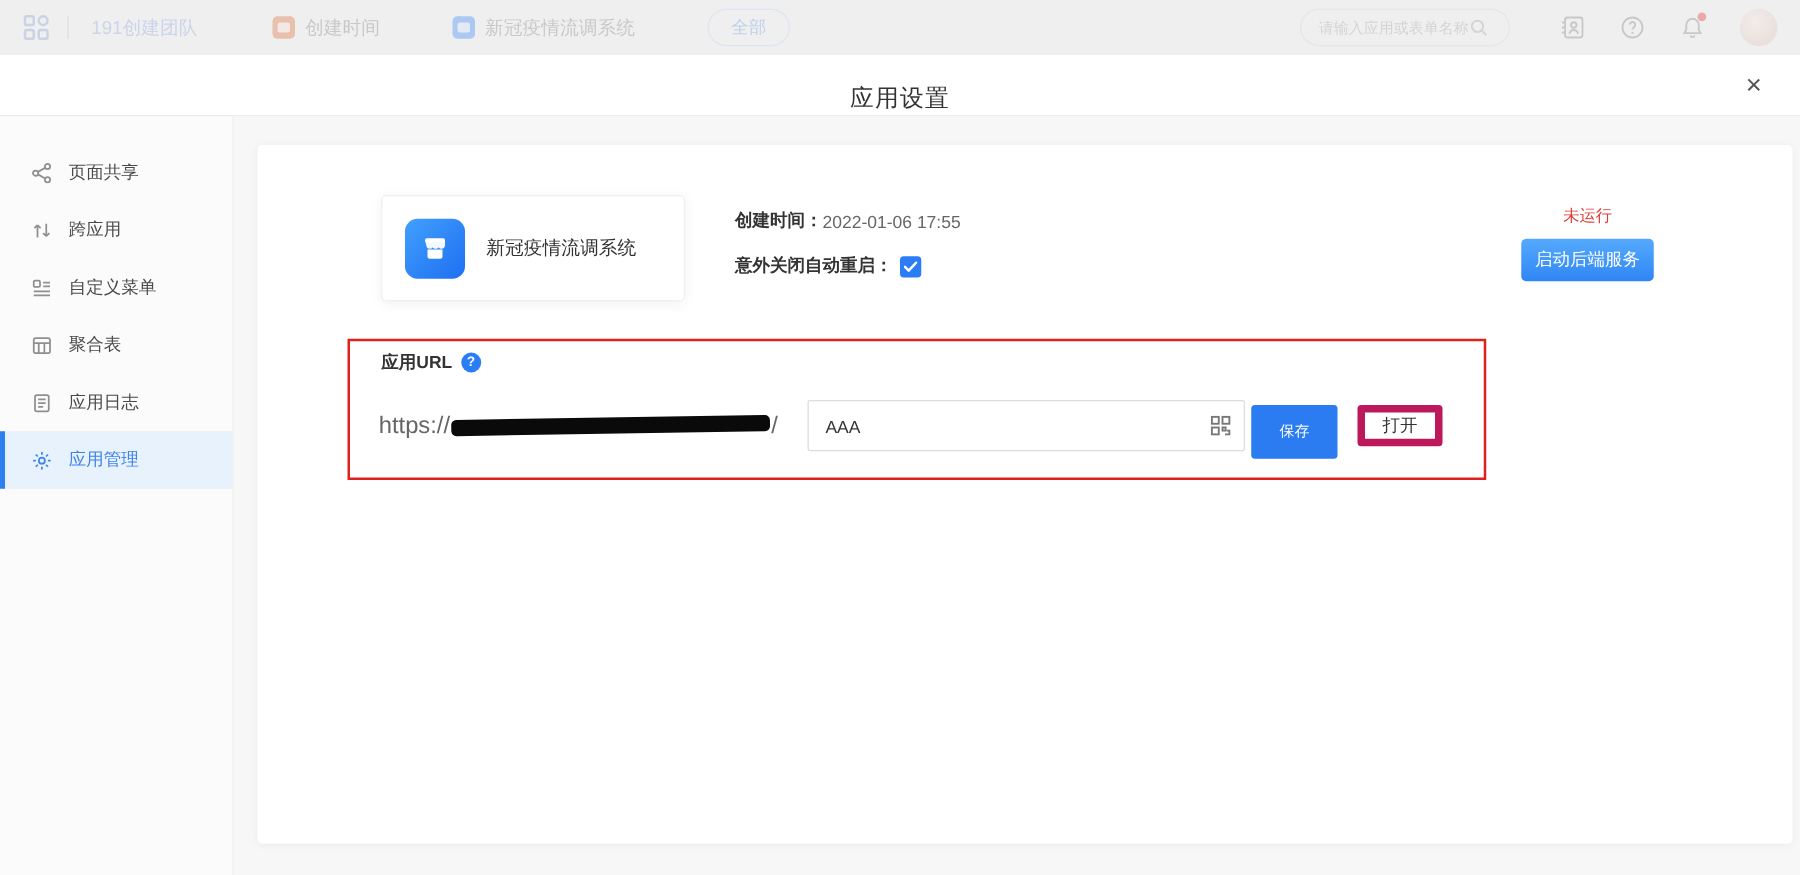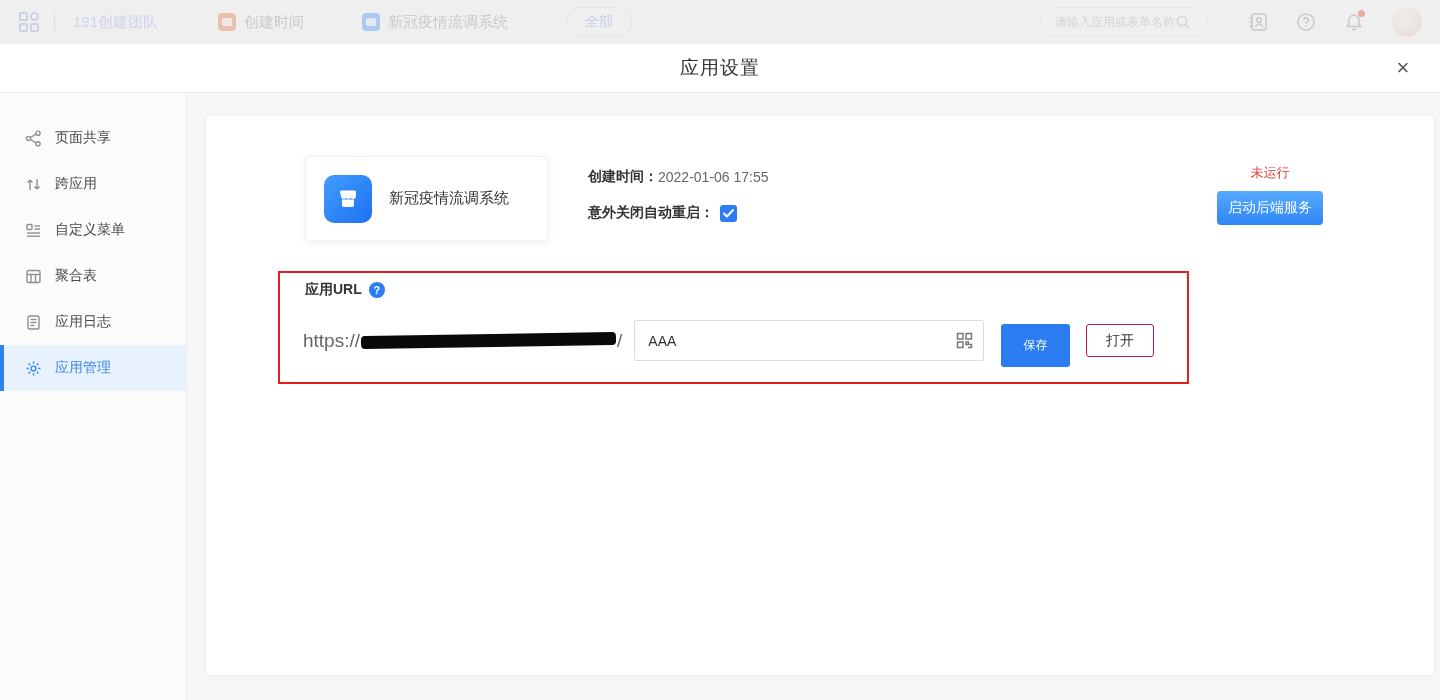--- a/index.html
+++ b/index.html
@@ -25,21 +25,21 @@
     font-size:12px; color:#888; font-family:Liberation Serif, serif; }
   .tb-search input::placeholder { color:#b5b5b5; }
   .tb-ic { width:20px; height:20px; margin-right:28px; position:relative; flex:none; }
   .bell-dot { position:absolute; right:-1px; top:-2px; width:7px; height:7px;
     border-radius:50%; background:#e4574e; }
   .avatar { width:30px; height:30px; border-radius:50%; flex:none;
     background:radial-gradient(circle at 40% 35%, #f6ece6, #e3cfc5 70%, #d8bfb4); }
 
   
   .modal-header { position:relative; height:49px; background:#fff;
-    border-bottom:1px solid #ededed; display:flex; align-items:center; justify-content:center; }
+    border-bottom:1px solid #ededed; display:flex; align-items:flex-end; justify-content:center; }
   .modal-title { font-size:19px; color:#333; letter-spacing:1px; }
   .close-x { position:absolute; right:26px; top:13px; width:22px; height:22px;
     color:#555; font-size:22px; line-height:22px; text-align:center; cursor:pointer; }
 
   
   .body { display:flex; height:607px; }
   .sidebar { width:187px; background:#fbfbfb; border-right:1px solid #ededed; padding-top:22px;text-align:center; }
   .side-item { position:relative; display:flex; align-items:center; height:46px;
     padding-left:25px; cursor:pointer; }
   .side-item .s-icon { width:17px; height:17px; margin-right:13px; flex:none; }
@@ -79,29 +79,29 @@
   .red-box { position:absolute; left:72px; top:155px; width:911px; height:113px;
     border:2px solid #e0201c; }
   .url-label-row { position:absolute; left:99px; top:165px; display:flex; align-items:center; }
   .url-label { font-size:14px; font-weight:bold; color:#333; margin-right:7px; }
   .help-ic { width:16px; height:16px; border-radius:50%; background:#2a7df4; color:#fff;
     font-size:11px; font-weight:bold; display:flex; align-items:center; justify-content:center; }
   .url-row { position:absolute; left:97px; top:204px; display:flex; align-items:center; }
   .url-prefix,.url-slash { font-size:19px; color:#666; white-space:nowrap; }
   .redact-bar { width:255px; height:13px; background:#0a0a0a; border-radius:4px;
     margin:0 1px; transform:rotate(-.9deg); }
-  .url-input-wrap { position:relative; margin-left:12px; }
+  .url-input-wrap { position:relative; margin-left:24px; }
   .url-input { width:350px; height:41px; border:1px solid #dcdcdc; border-radius:2px;
     padding:0 38px 0 13px; font-size:14px; color:#333; font-family:inherit; outline:none; }
   .qr-ic { position:absolute; right:11px; top:12px; width:17px; height:17px; }
   .save-btn { position:absolute; left:795px; top:208px; width:69px; height:43px;
     background:#2a7cf0; color:#fff; border:none; border-radius:3px;
     font-size:12px; font-family:inherit; cursor:pointer; }
   .open-btn { position:absolute; left:880px; top:208px; width:68px; height:33px;
-    background:#fff; color:#333; border:1px solid #be185d; border-radius:3px;
+    background:#fff; color:#333; border:6px solid #be185d; border-radius:3px;
     font-size:14px; font-family:inherit; cursor:pointer; }
 </style>
 </head>
 <body>
 
 <div class="topbar">
   <div class="topbar-inner">
     <svg class="grid-icon" viewBox="0 0 22 22" fill="none" stroke="#9fb0da" stroke-width="2">
       <rect x="2" y="2" width="7" height="7" rx="1.5"></rect>
         <rect x="13" y="2" width="7" height="7" rx="3.5"></rect>

